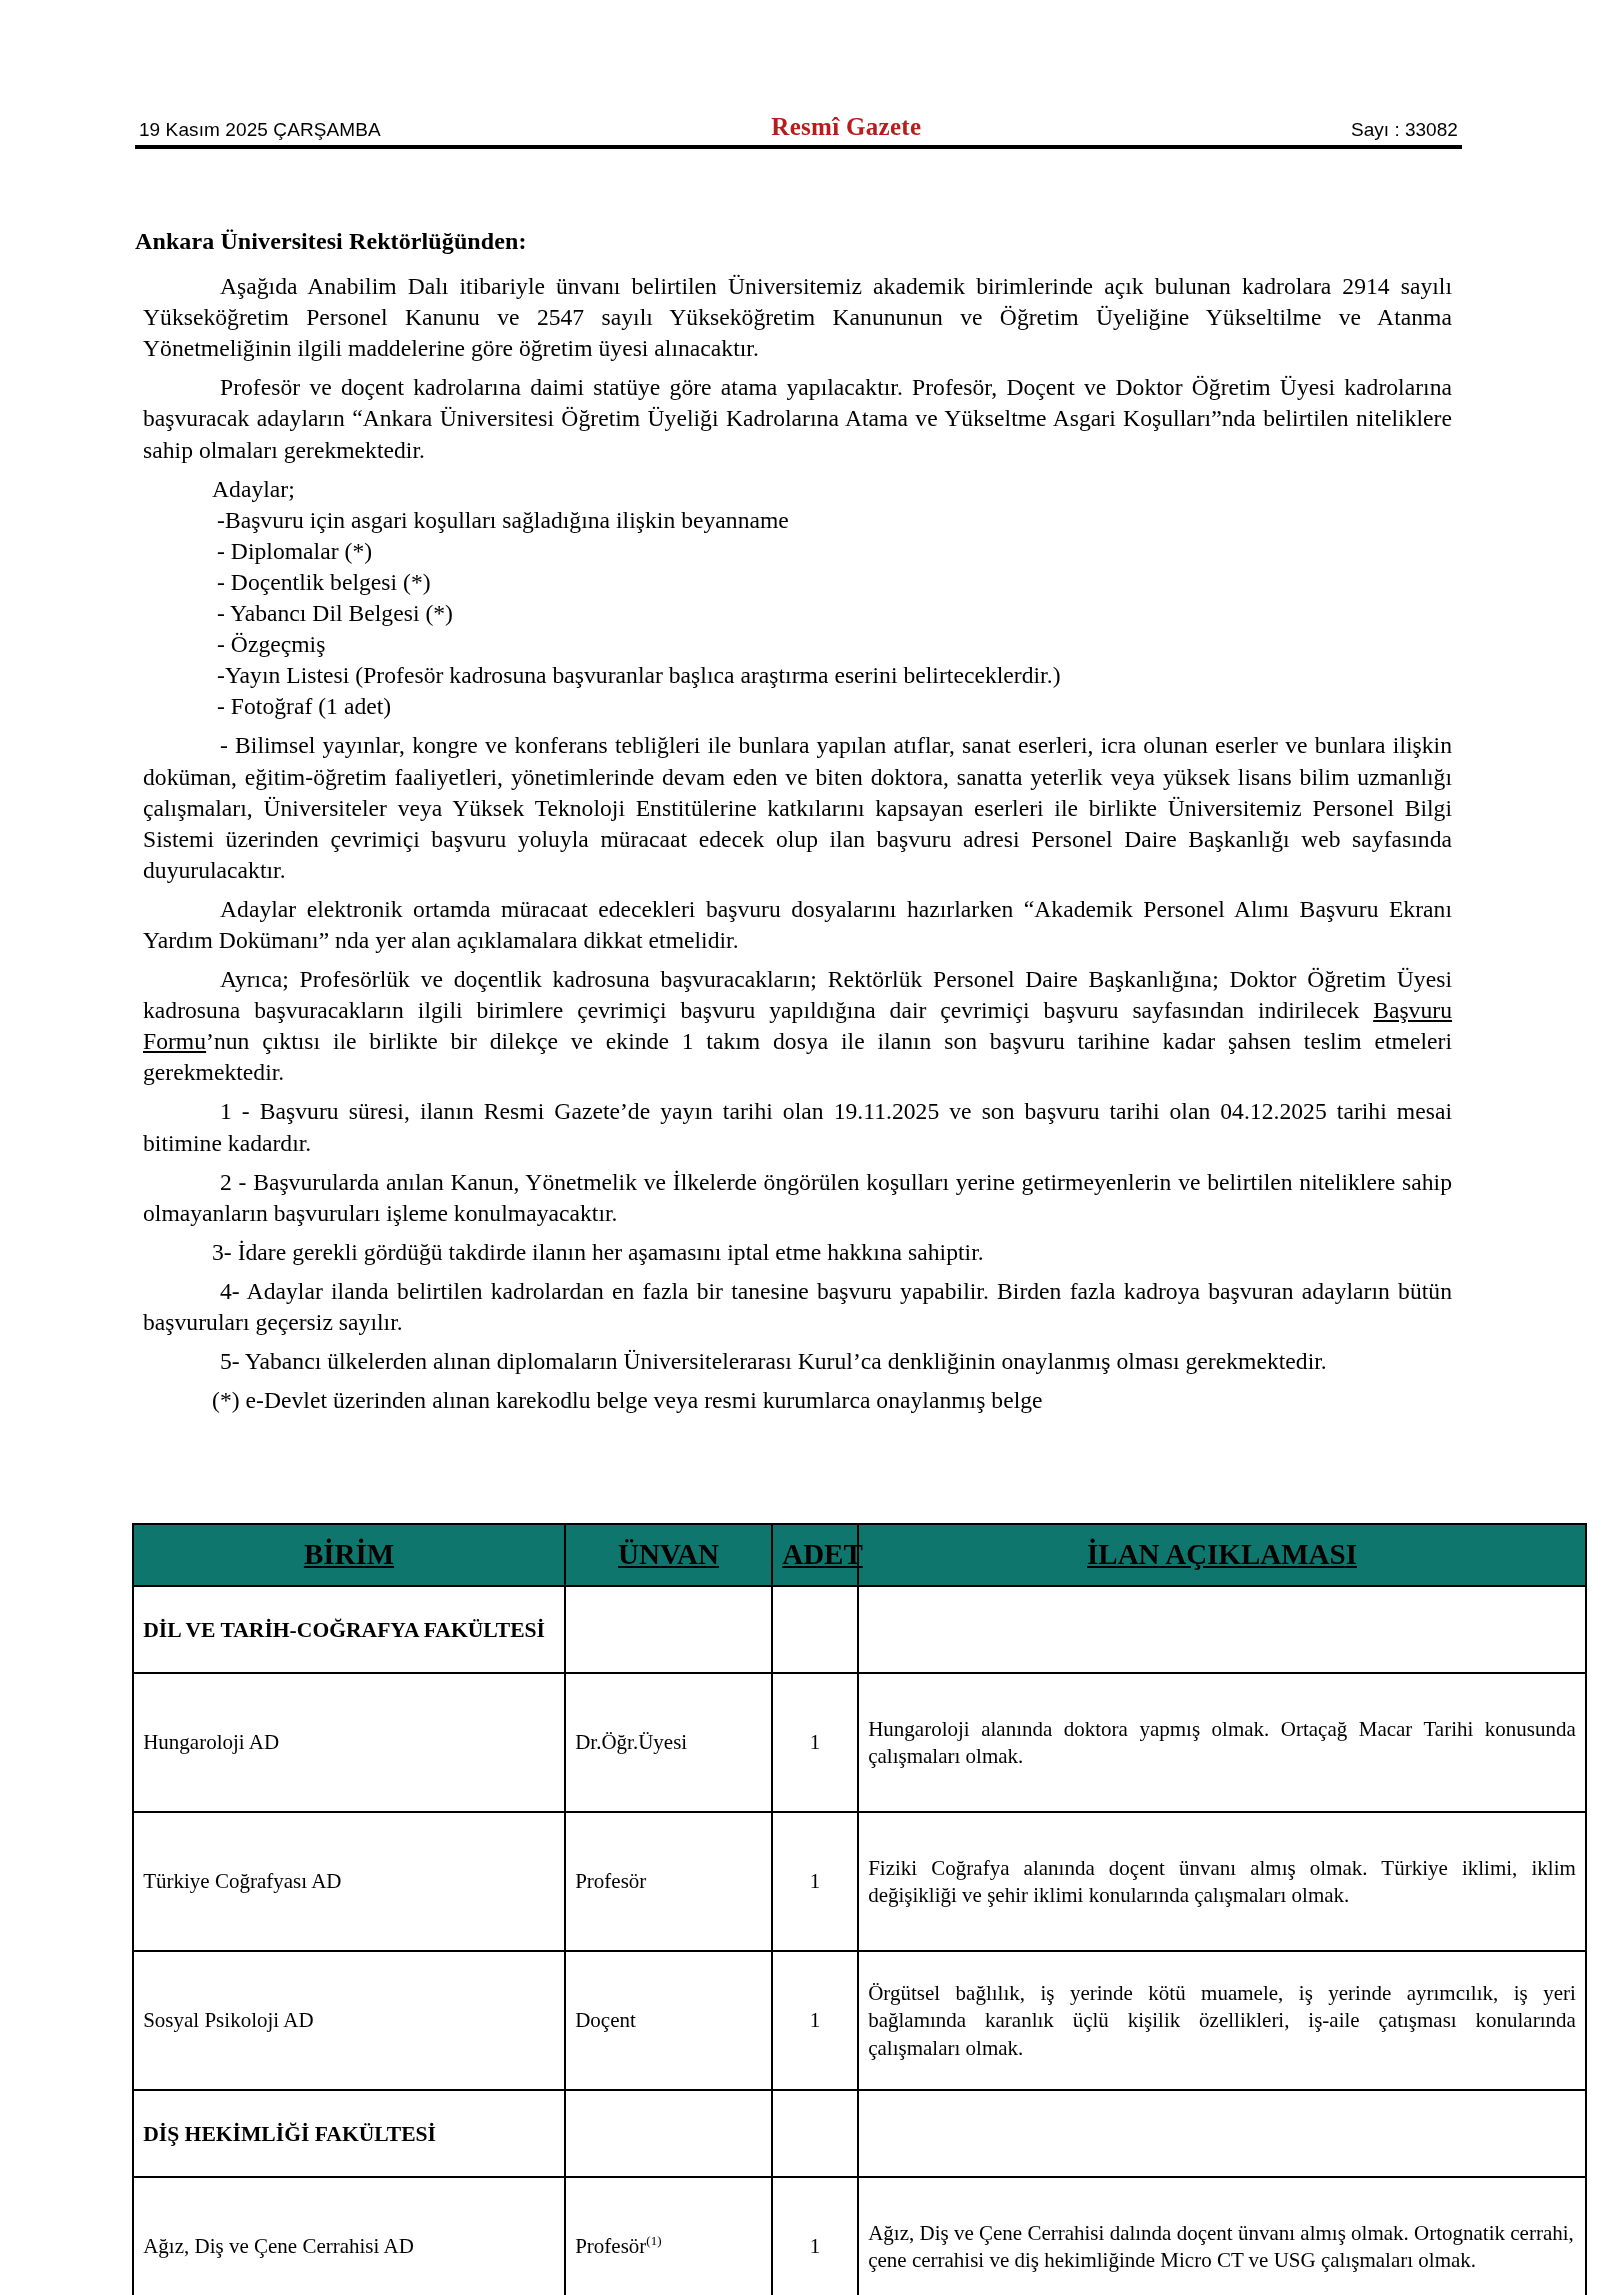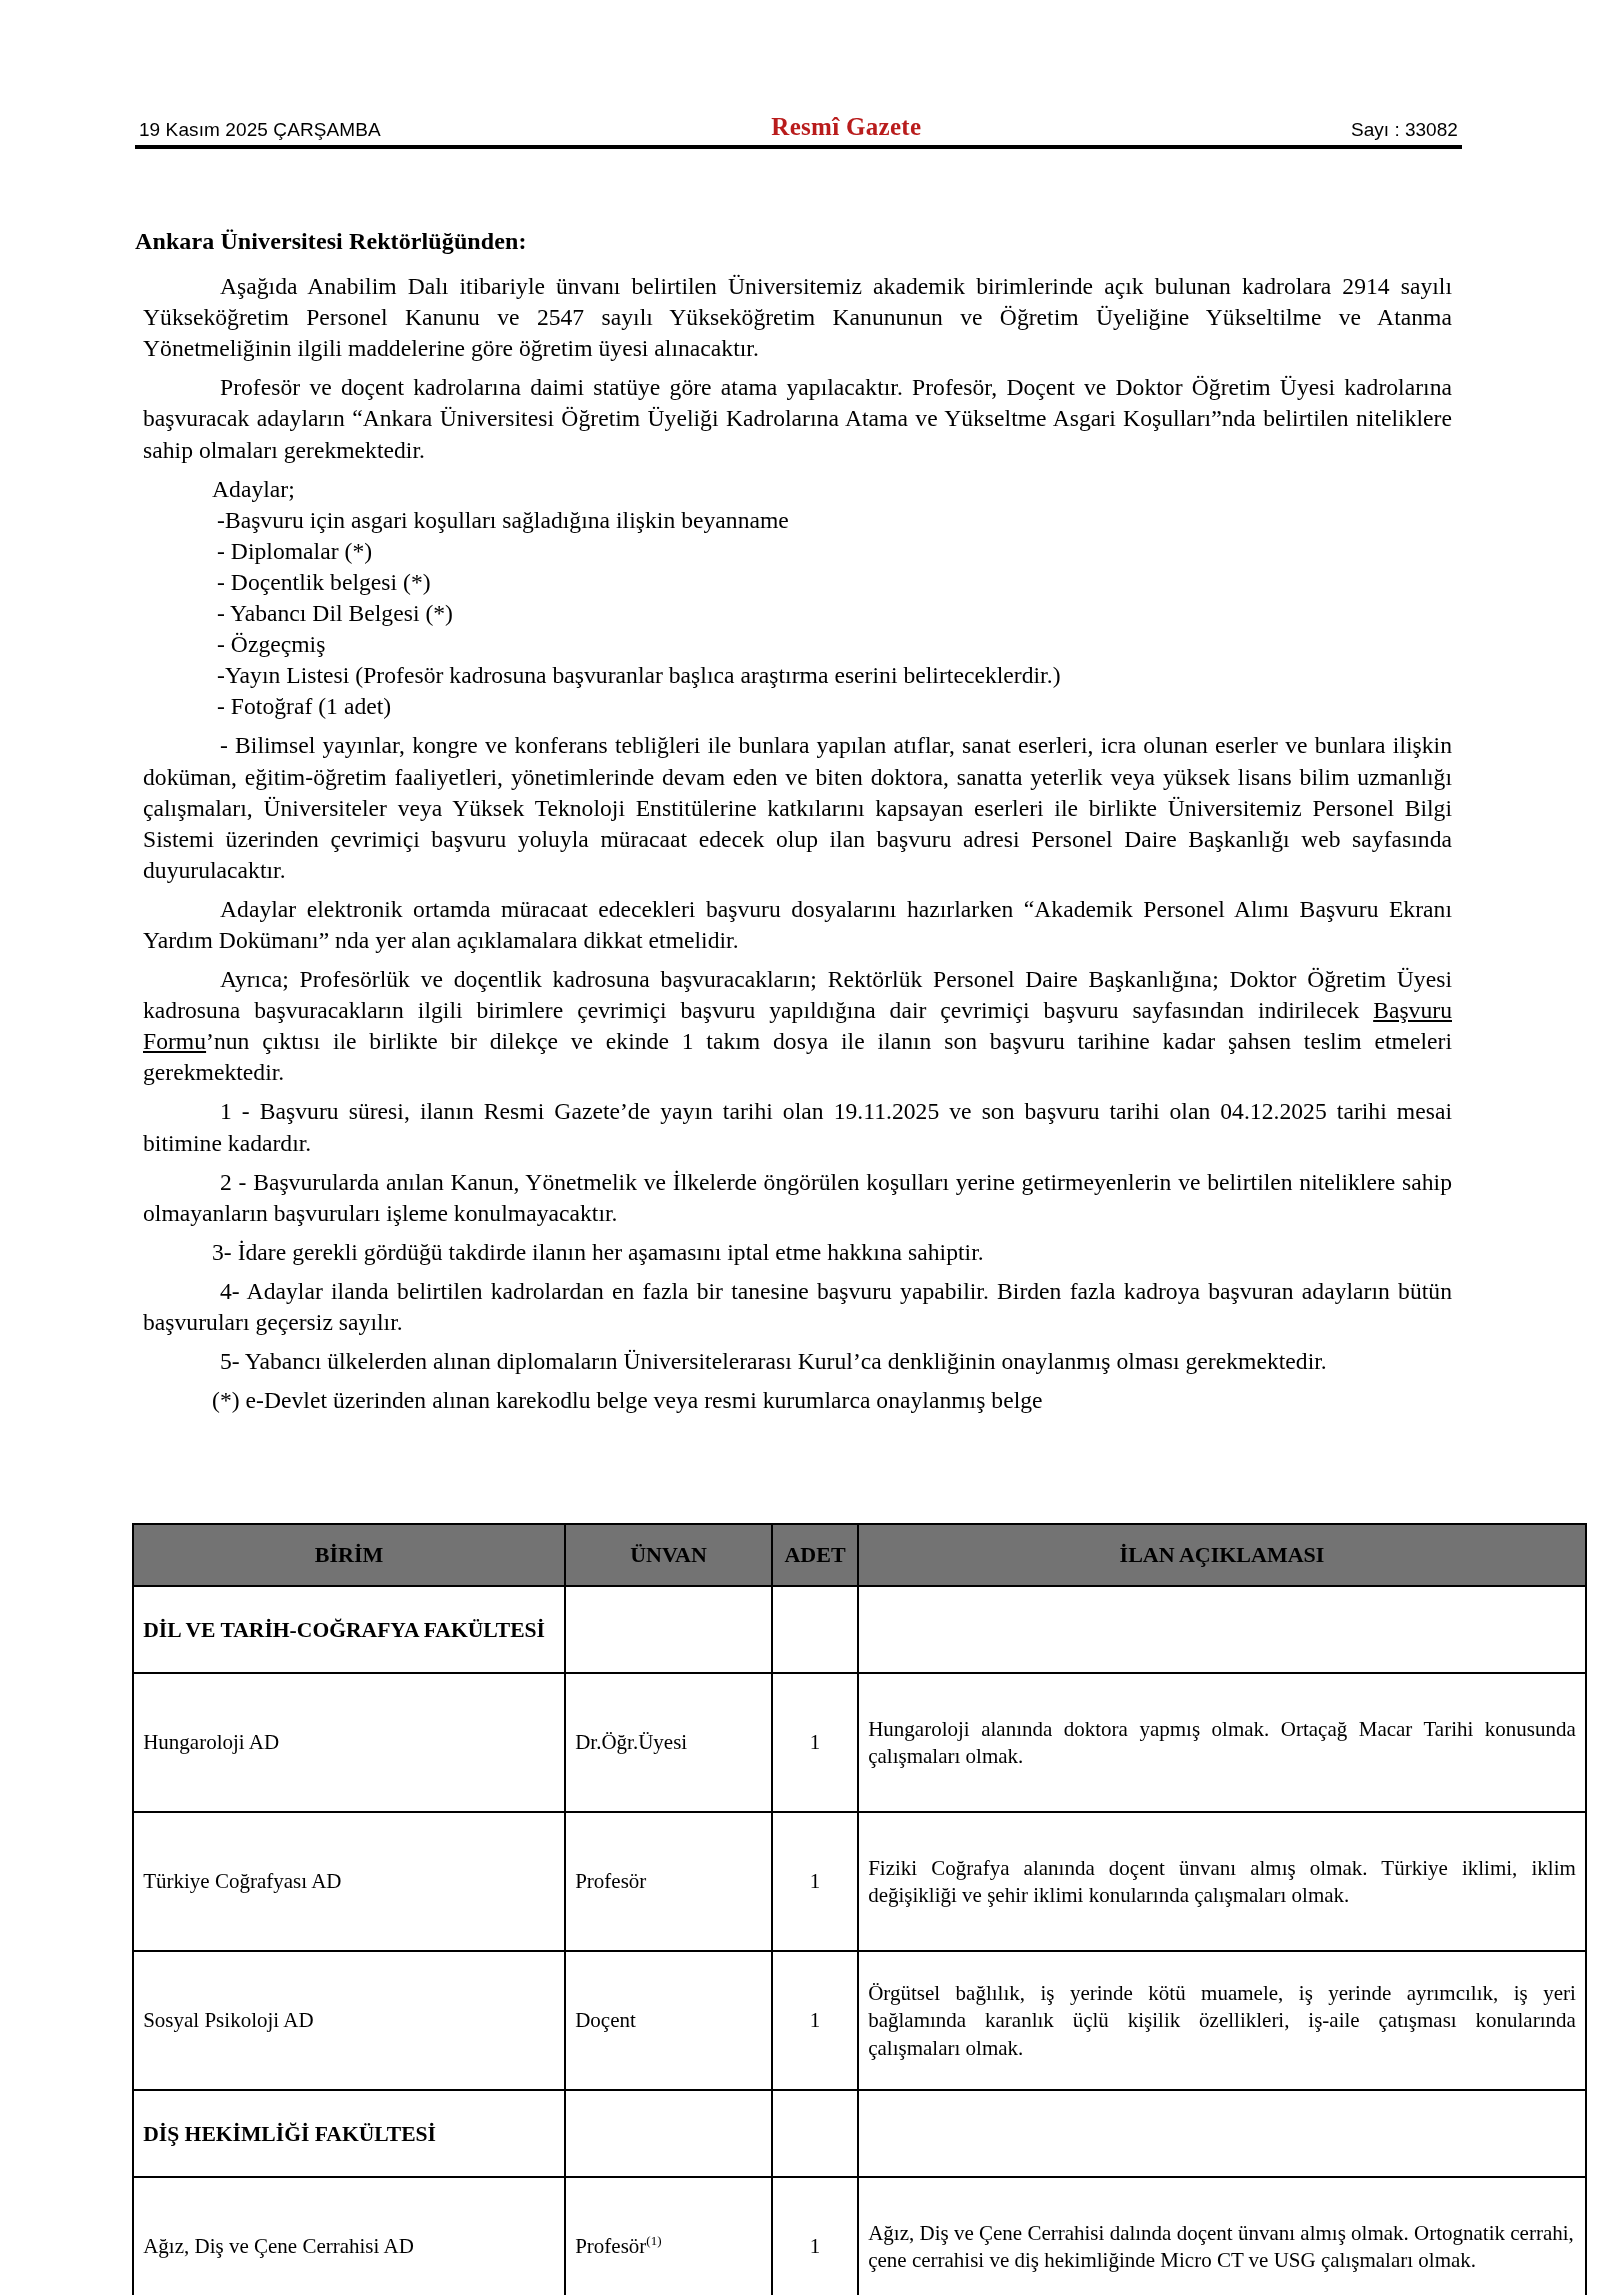--- a/index.html
+++ b/index.html
@@ -125,26 +125,27 @@
   }
   table.kadro th,
   table.kadro td {
     border: 2px solid #000000;
     padding: 6.5px 9.2px;
     vertical-align: middle;
     line-height: 1.30;
     font-weight: normal;
   }
   table.kadro thead th {
-    background: #737373;
-    font-weight: bold;
-    font-size: 22px;
+    background: #0f766e;
+    font-weight: bold;
+    font-size: 29px;
     height: 42px;
     vertical-align: middle;
     padding: 9.2px 9.2px;
+    text-decoration: underline;
   }
   th.col-birim { text-align: center; }
   th.col-unvan, th.col-adet, th.col-aciklama { text-align: center; }
 
   col.c-birim    { width: 432px; }
   col.c-unvan    { width: 207px; }
   col.c-adet     { width: 86px; }
   col.c-aciklama { width: 728px; }
 
   td.c1 { text-align: left; }

